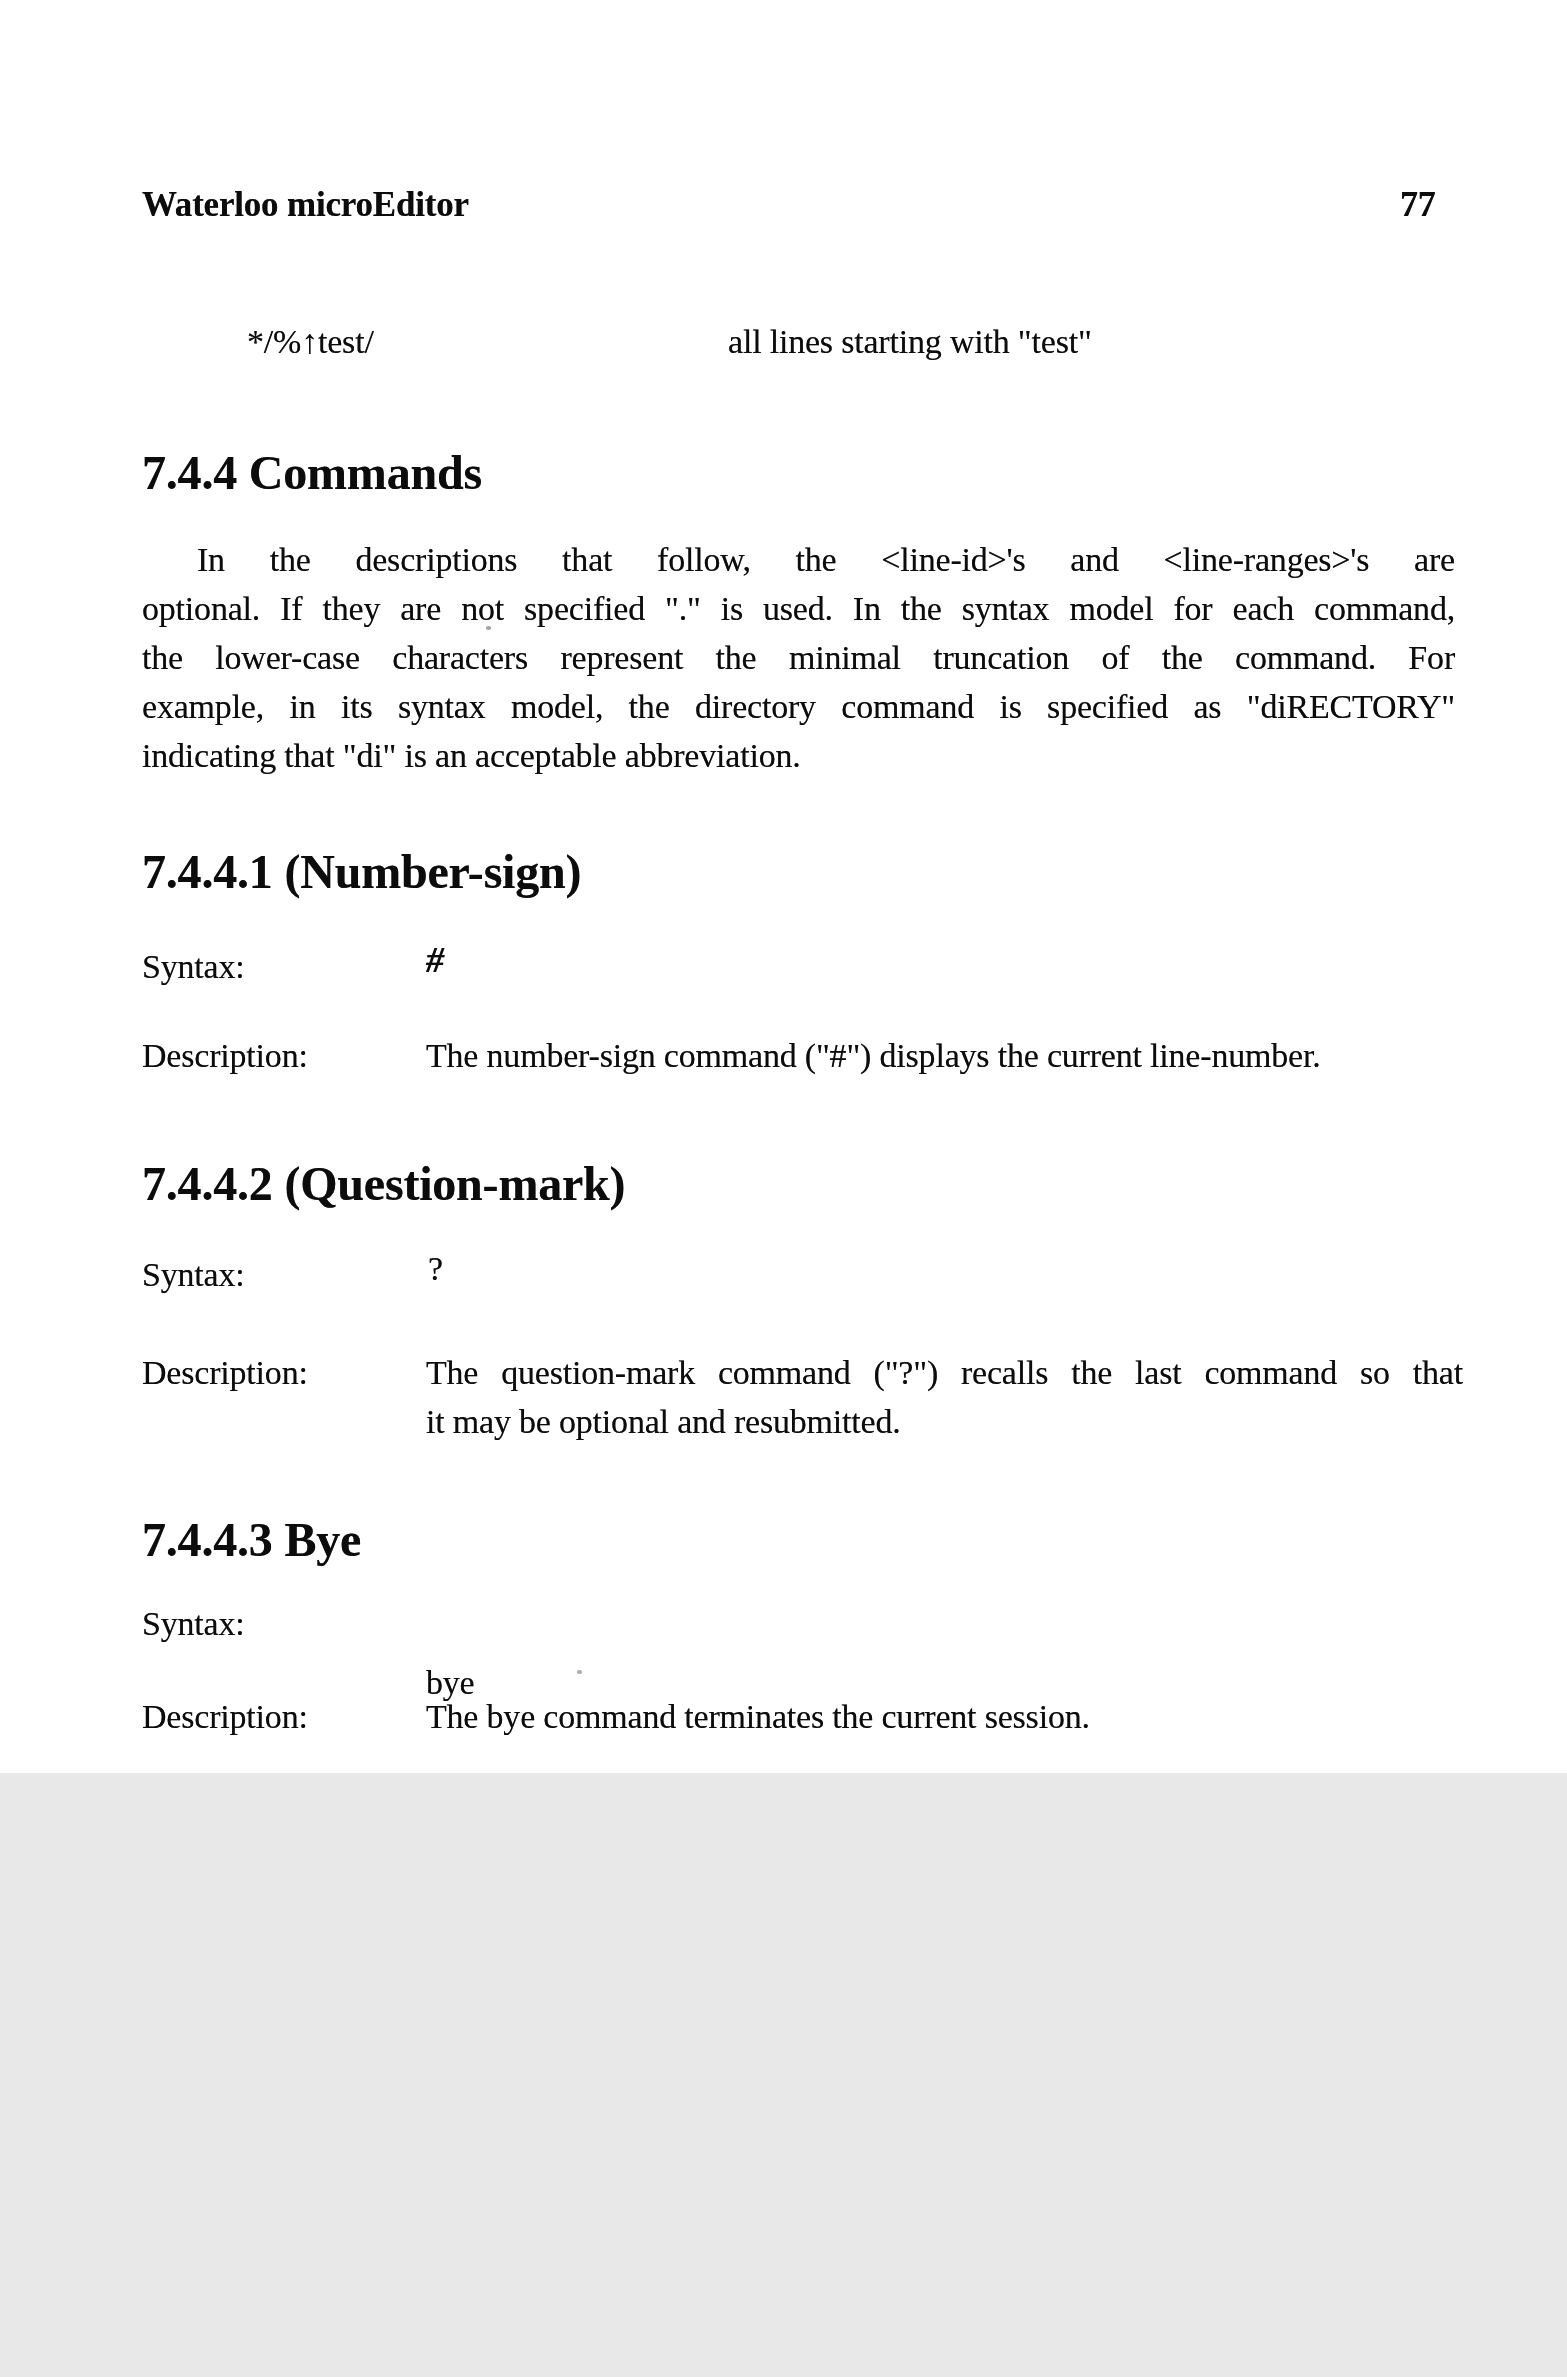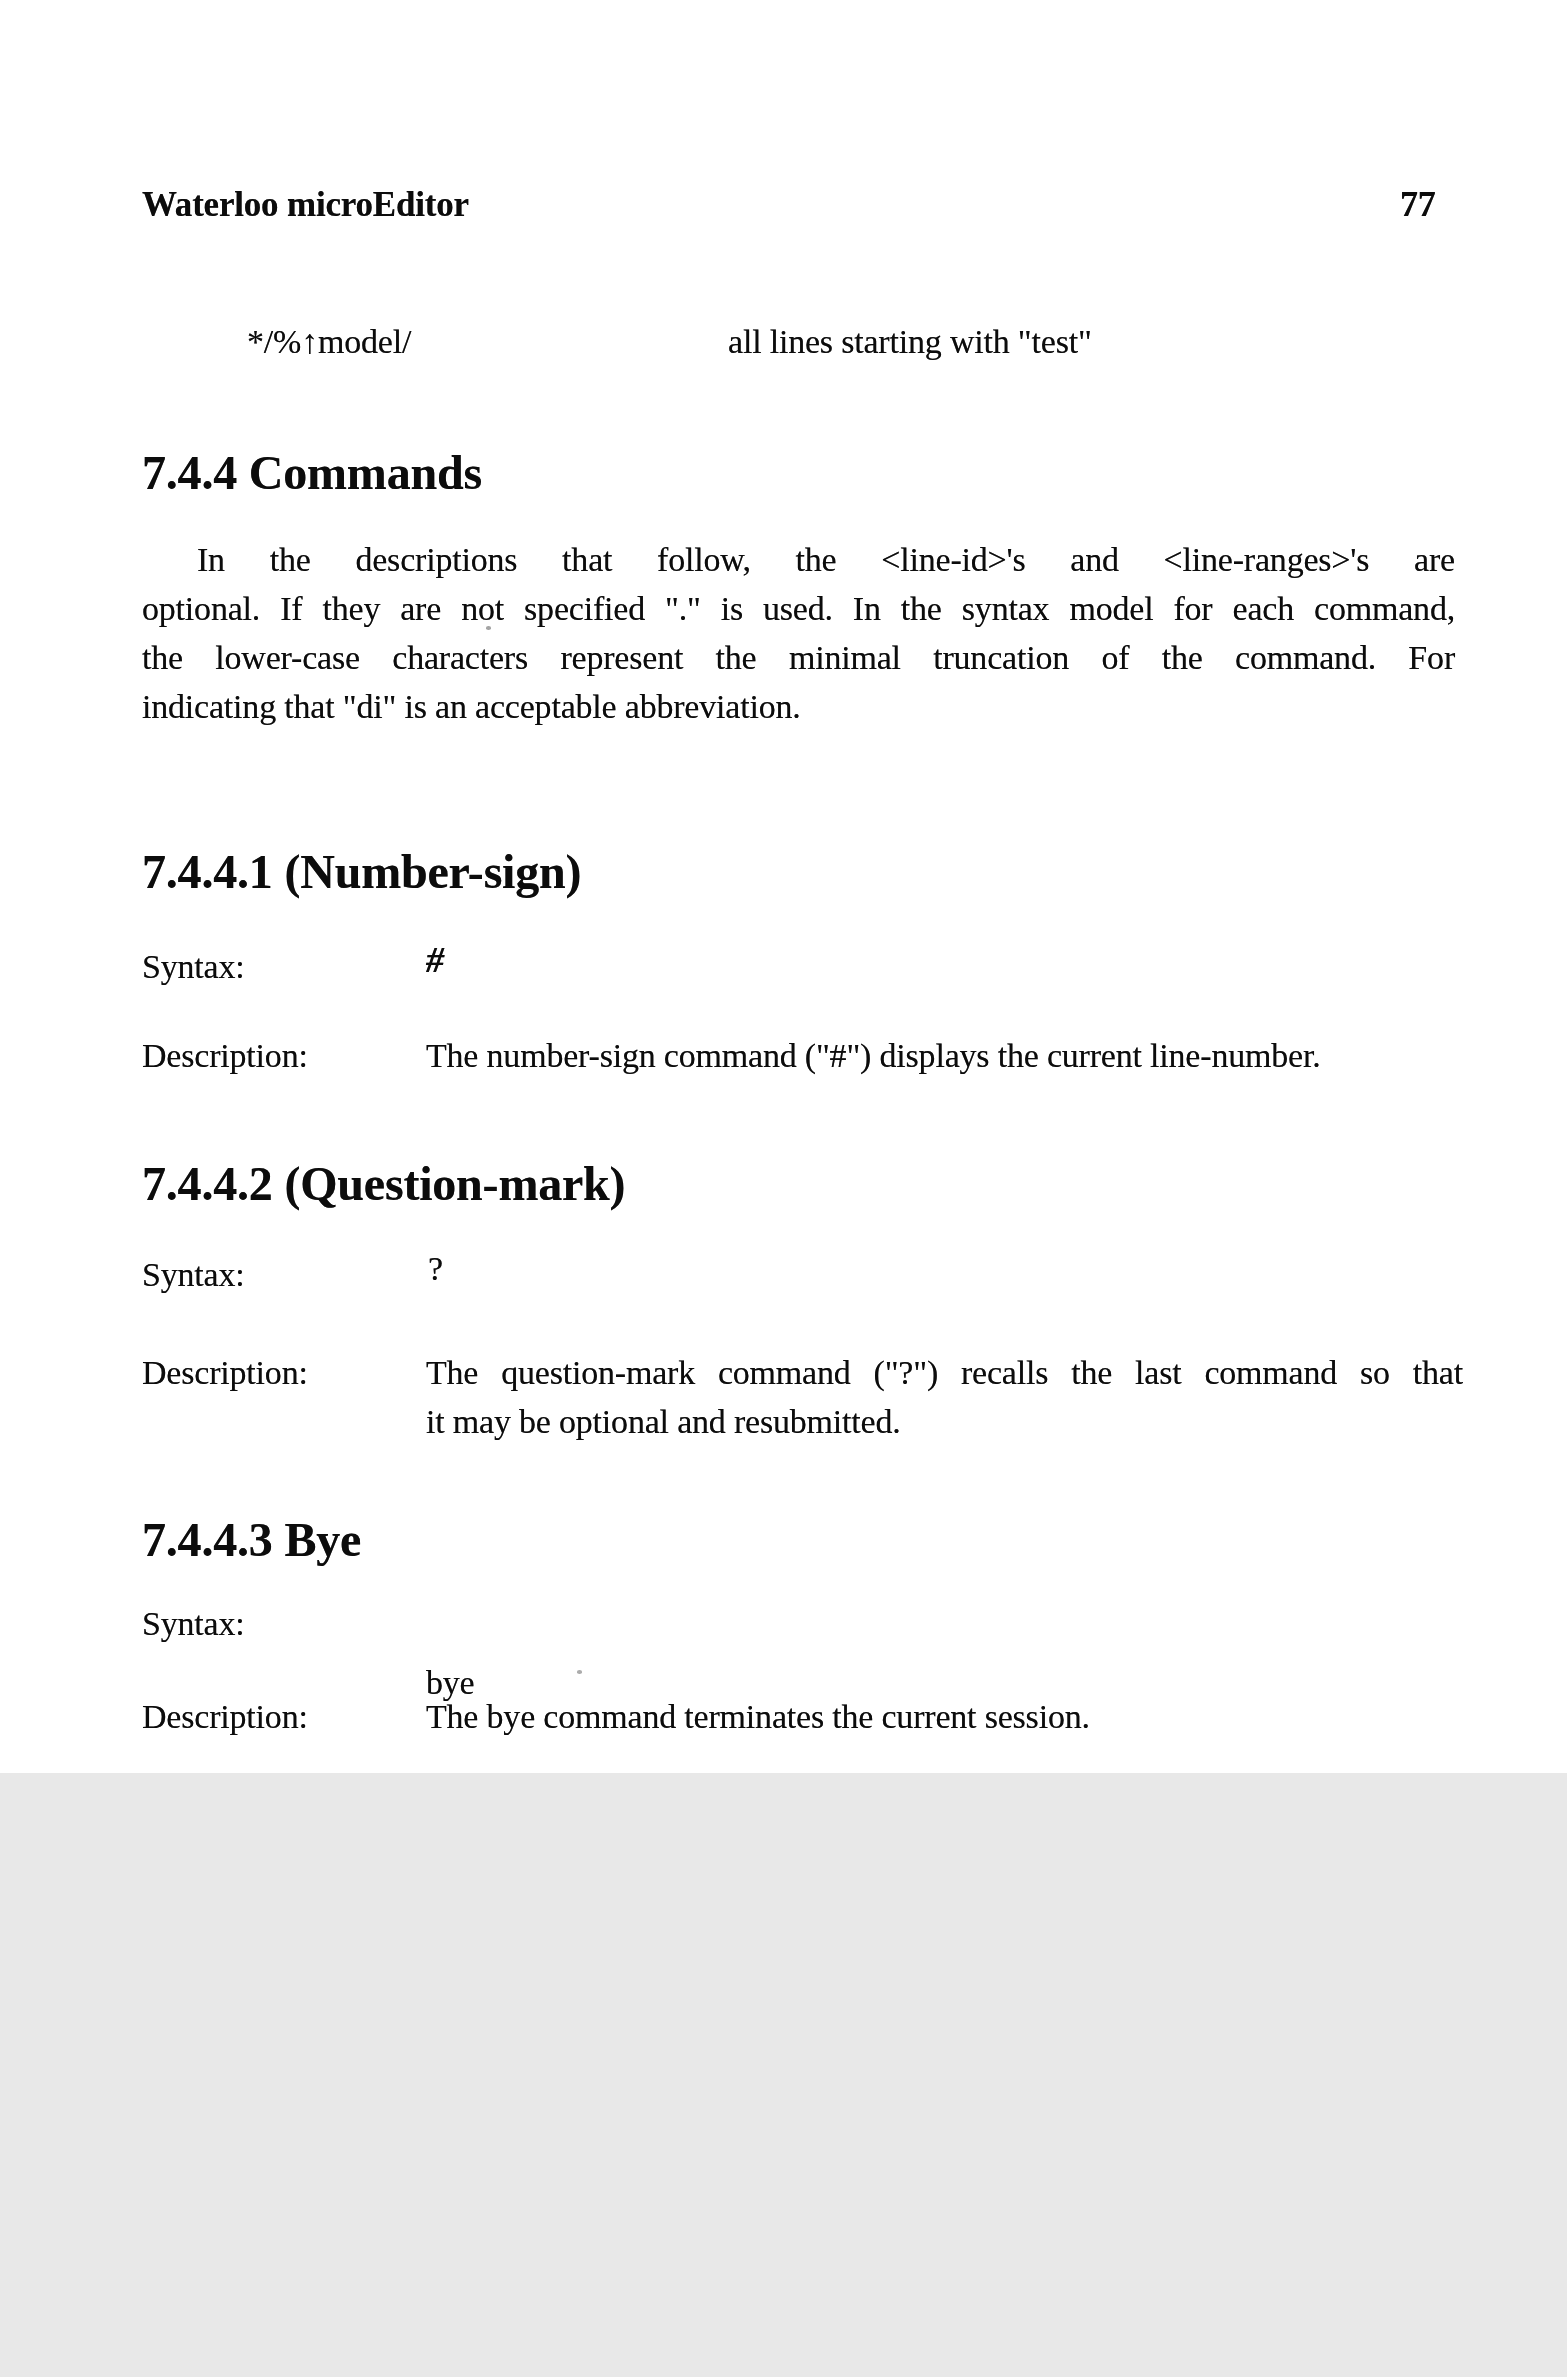--- a/index.html
+++ b/index.html
@@ -57,29 +57,30 @@
   .speck { position: absolute; background: #5a5a5a; border-radius: 50%; }
 </style>
 </head>
 <body>
 
 <div id="page">
 
   <div class="abs header-text" style="left:142px; top:185px;">Waterloo microEditor</div>
   <div class="abs header-text" style="left:1400px; top:183px; font-size:36px;">77</div>
 
-  <div class="abs body-text" style="left:247px; top:317px;">*/%↑model/</div>
+  <div class="abs body-text" style="left:247px; top:317px;">*/%↑test/</div>
   <div class="abs body-text" style="left:728px; top:317px;">all lines starting with "test"</div>
 
   <div class="abs heading" style="left:142px; top:445px;">7.4.4 Commands</div>
 
   <div class="abs para" style="top:535px;">
     <div class="jline indent">In the descriptions that follow, the &lt;line-id&gt;'s and &lt;line-ranges&gt;'s are</div>
     <div class="jline">optional. If they are not specified "." is used. In the syntax model for each command,</div>
     <div class="jline">the lower-case characters represent the minimal truncation of the command. For</div>
+    <div class="jline">example, in its syntax model, the directory command is specified as "diRECTORY"</div>
     <div class="lline">indicating that "di" is an acceptable abbreviation.</div>
   </div>
 
   <div class="abs heading" style="left:142px; top:844px;">7.4.4.1 (Number-sign)</div>
 
   <div class="abs body-text" style="left:142px; top:942px;">Syntax:</div>
   <div class="abs syntax-value hash" style="left:426px; top:939px;">#</div>
 
   <div class="abs body-text" style="left:142px; top:1031px;">Description:</div>
   <div class="abs desc-block" style="left:426px; top:1031px;">

